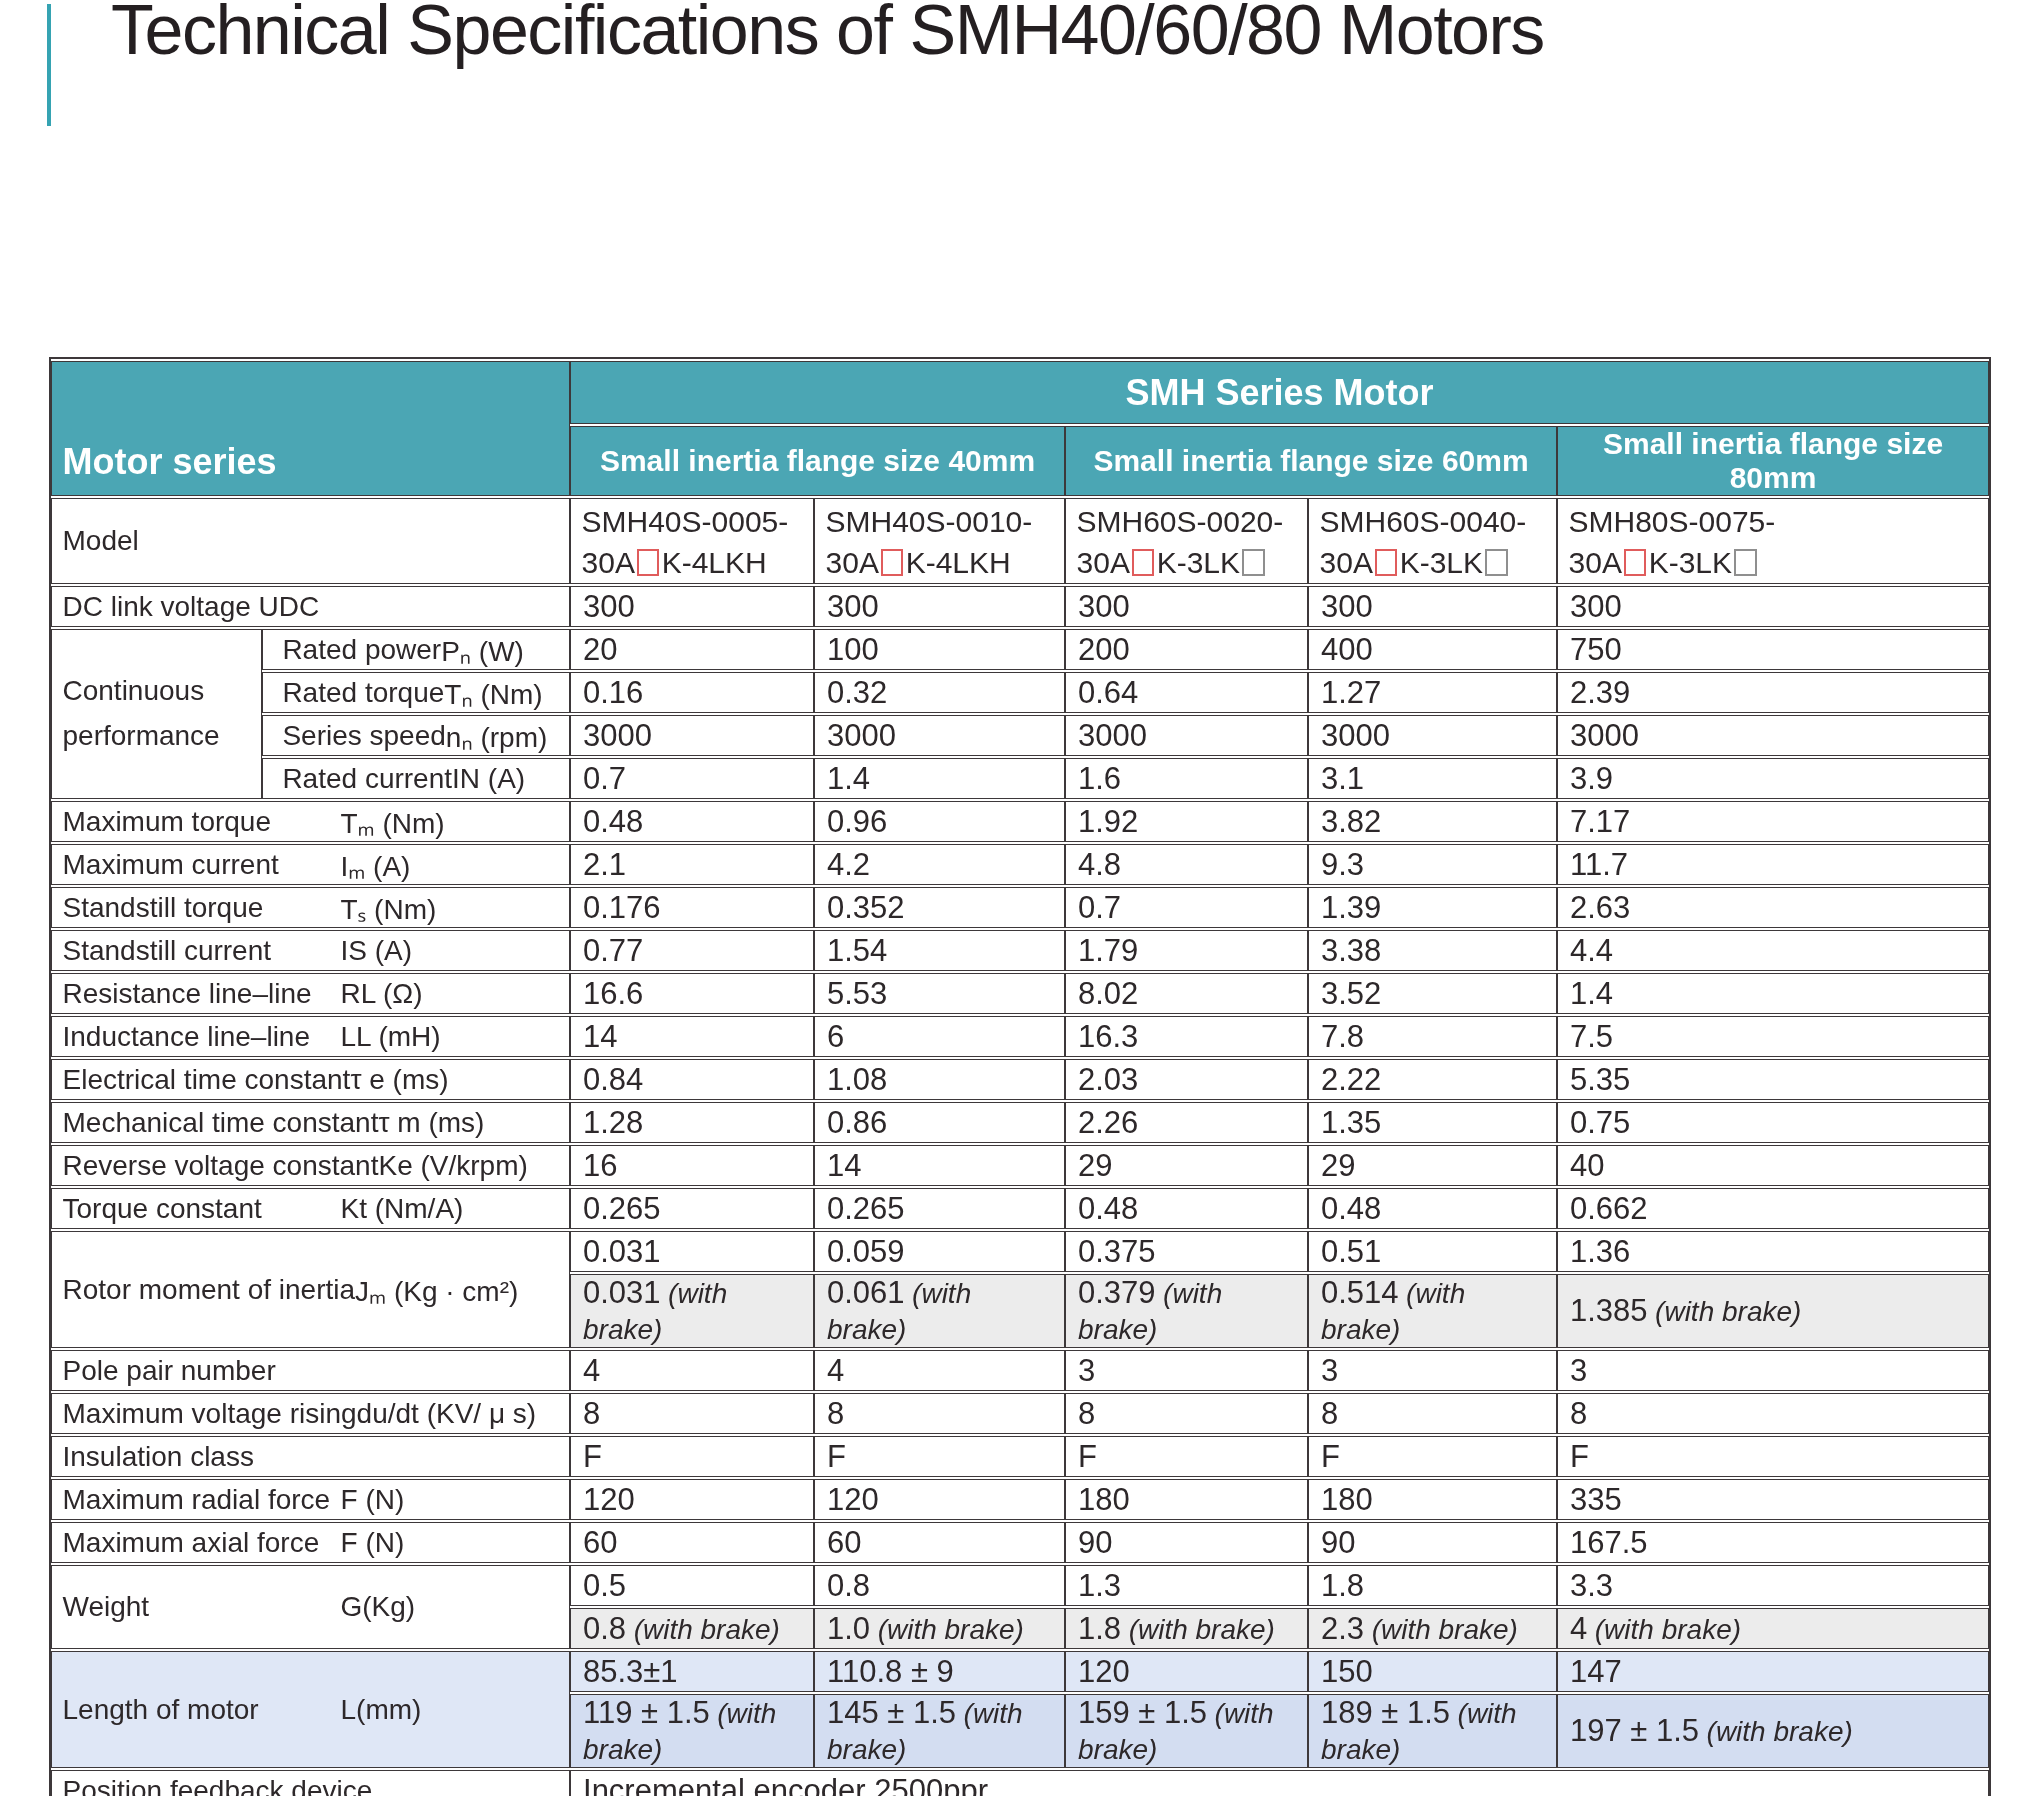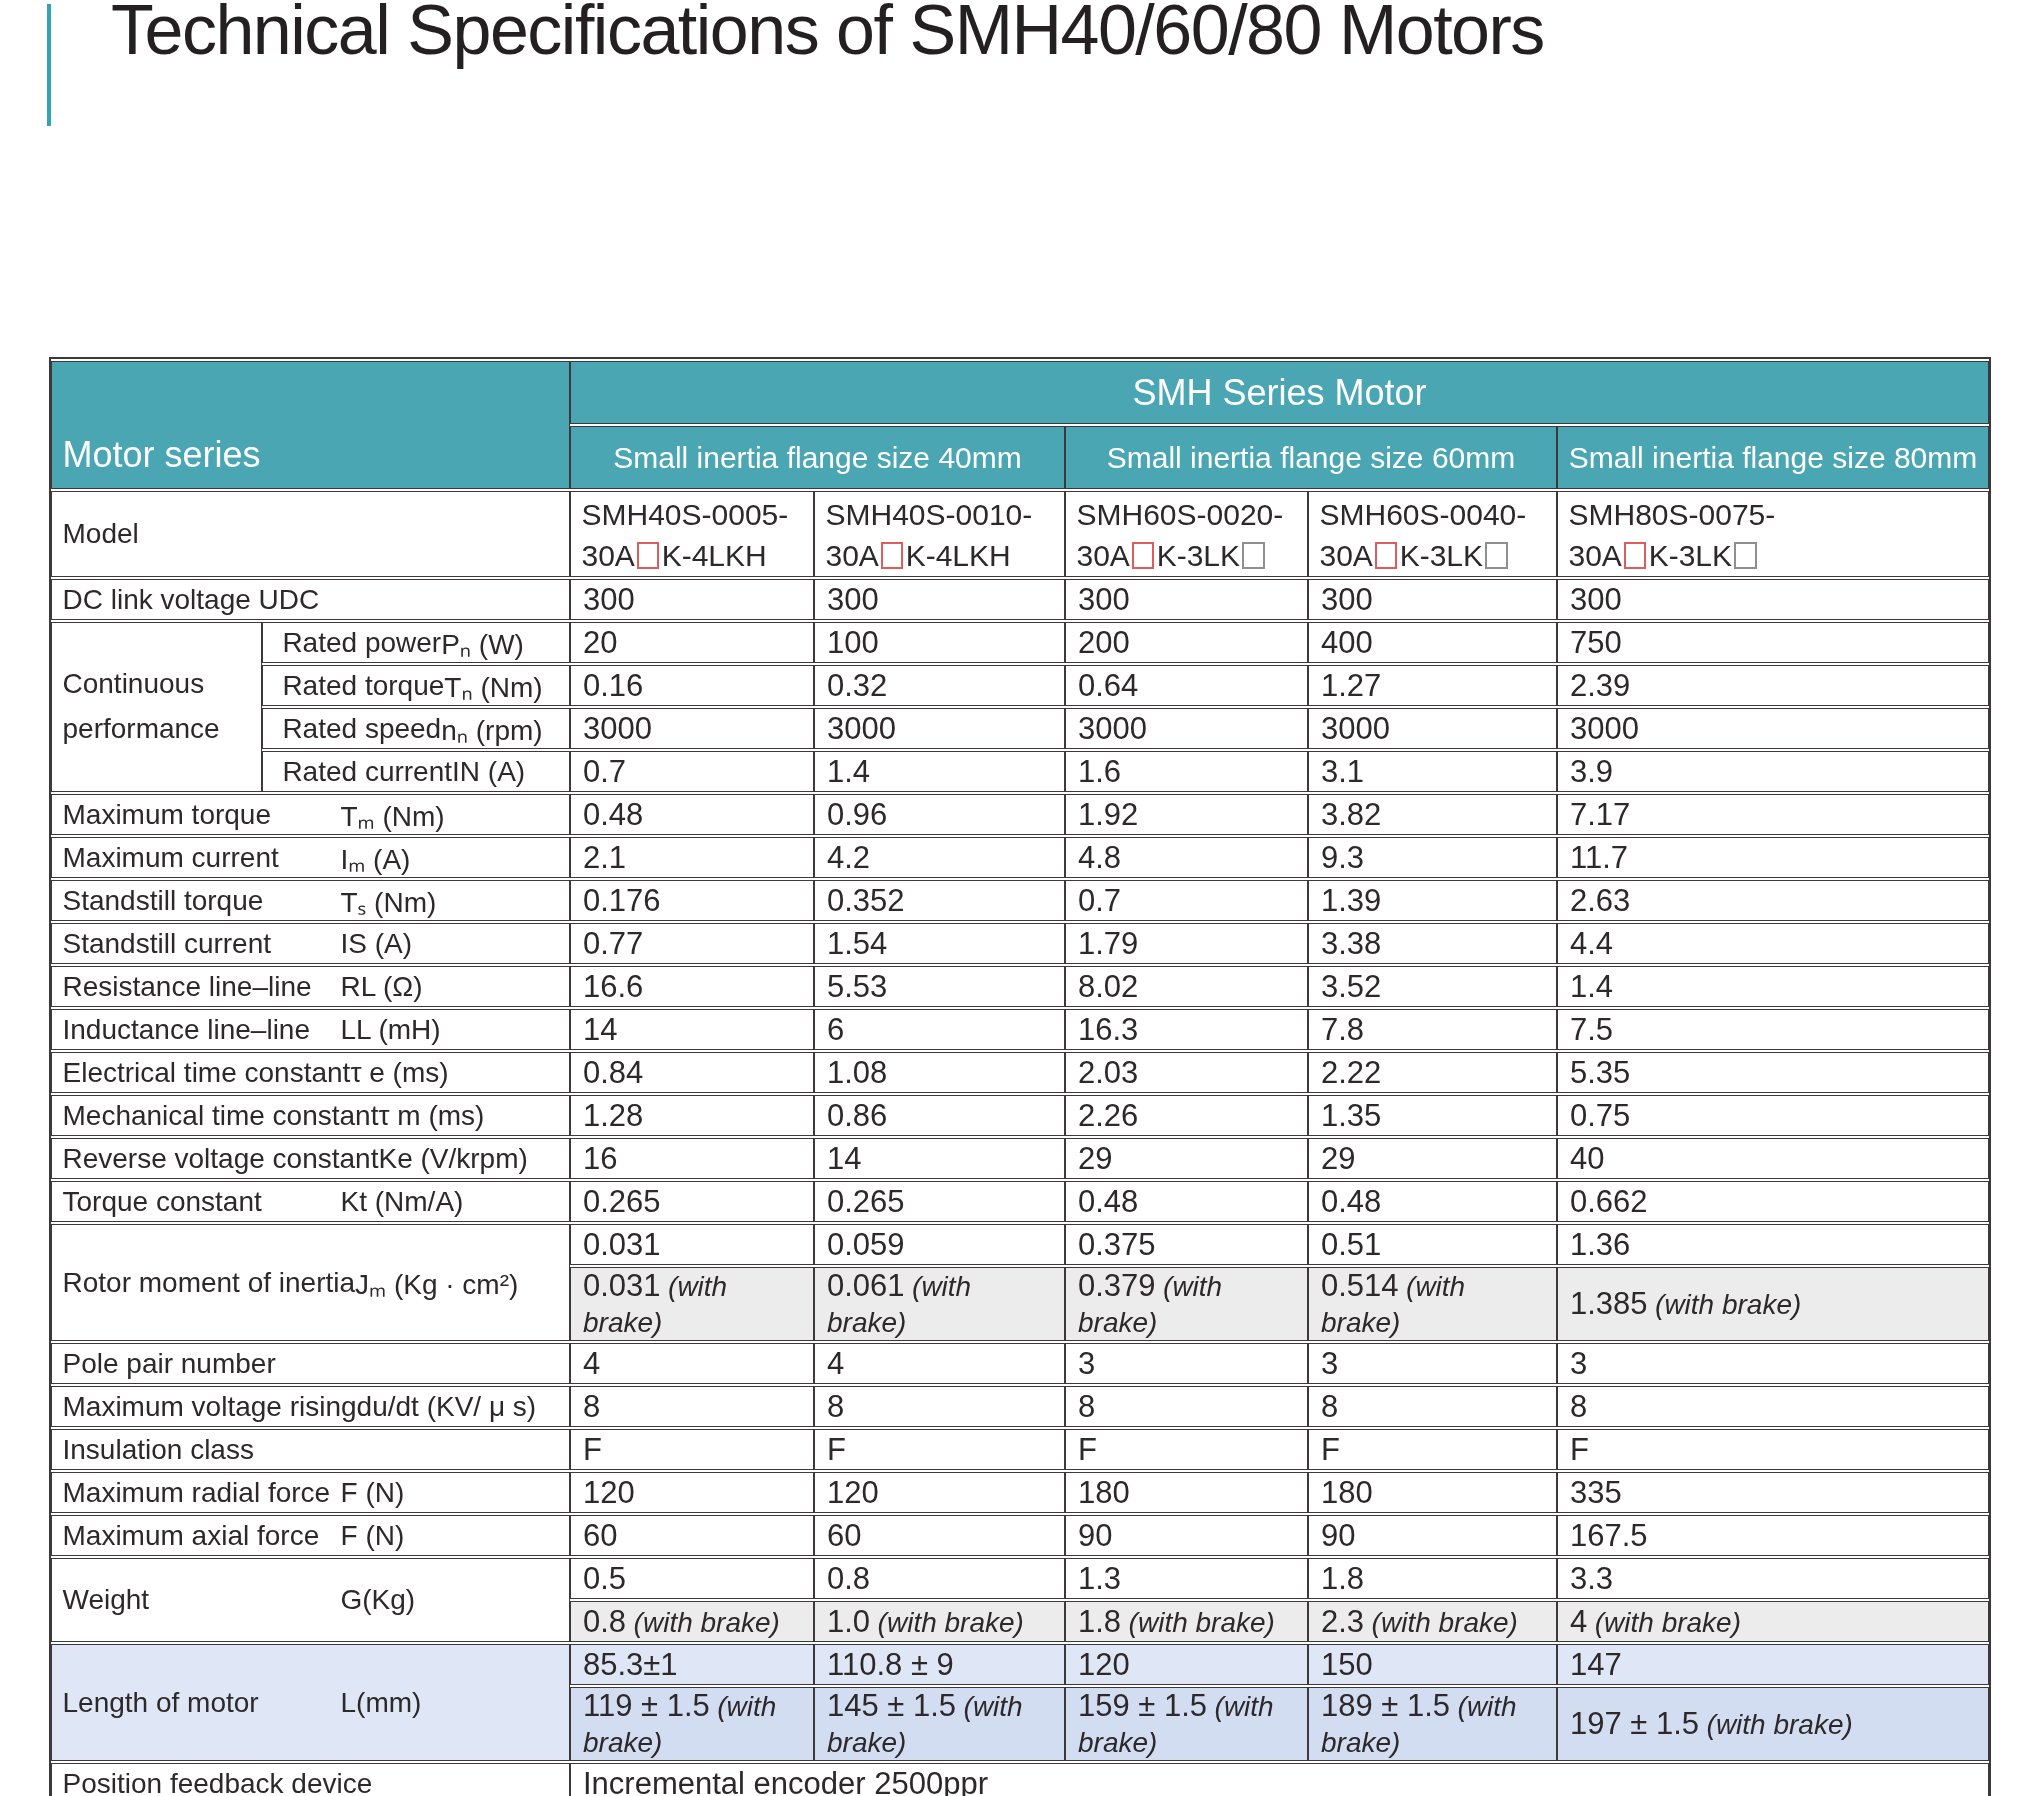--- a/index.html
+++ b/index.html
@@ -24,21 +24,21 @@
     border:2.2px solid var(--border);background:#ffffff;
   }
   td{
     border:1.5px solid var(--border);vertical-align:middle;
     padding:0 10.5px;font-size:31px;color:var(--body_text);background:#ffffff;
     overflow:visible;
   }
   .h-head{height:63px;}
   .h-model{height:85px;}
   .r-data td{height:41px;}
-  td.teal{background:var(--teal);color:var(--header_text);font-weight:400;margin-top:13px;}
+  td.teal{background:var(--teal);color:var(--header_text);font-weight:700;margin-top:13px;}
   td.series{font-size:36px;text-align:center;}
   td.flange{font-size:30px;text-align:center;padding:0 4.5px;}
   td.motor-series{vertical-align:bottom;padding-bottom:12px;font-size:36px;}
   td.model-cell{font-weight:400;font-size:30px;line-height:1.35;padding-top:3px;}
   .box{display:inline-block;width:22.4px;height:27px;border:2.2px solid var(--red_box);
        background:#fff;vertical-align:-3.7px;margin:0 2.2px;}
   .box.gray{border-color:var(--gray_box);}
   td.lblcell{font-size:28px;}
   .lbl{display:flex;justify-content:space-between;align-items:center;gap:0;}
   .lbl .lname{white-space:nowrap;flex:none;}
@@ -132,21 +132,21 @@
         </td>
         <td class="valcell">0.16</td>
         <td class="valcell">0.32</td>
         <td class="valcell">0.64</td>
         <td class="valcell">1.27</td>
         <td class="valcell">2.39</td>
       </tr>
       <tr class="r-data">
         <td class="lblcell subcell">
           <div class="lbl">
-            <span class="lname">Rated speed</span>
+            <span class="lname">Series speed</span>
             <span class="sym">nₙ (rpm)</span>
           </div>
         </td>
         <td class="valcell">3000</td>
         <td class="valcell">3000</td>
         <td class="valcell">3000</td>
         <td class="valcell">3000</td>
         <td class="valcell">3000</td>
       </tr>
       <tr class="r-data">

